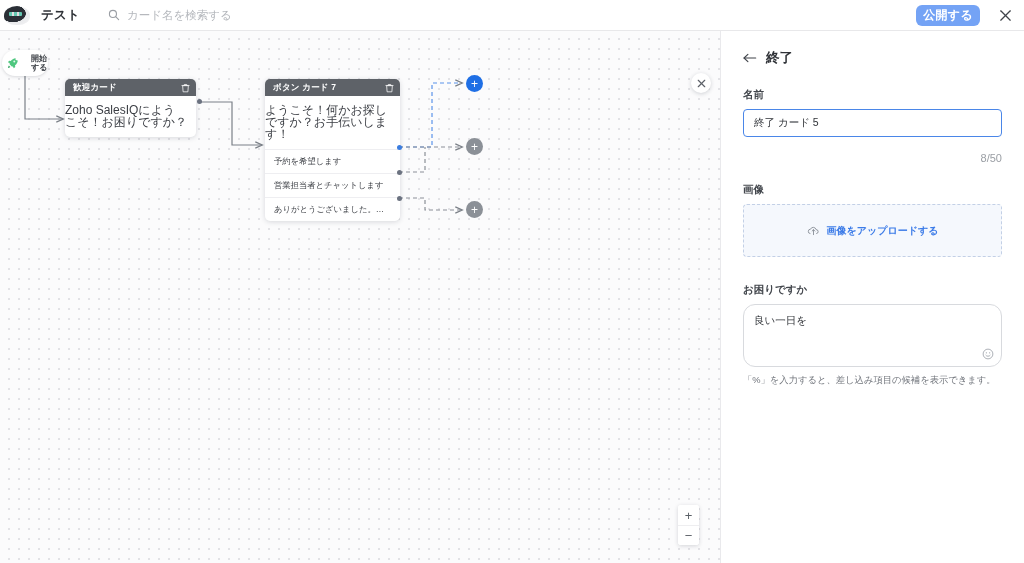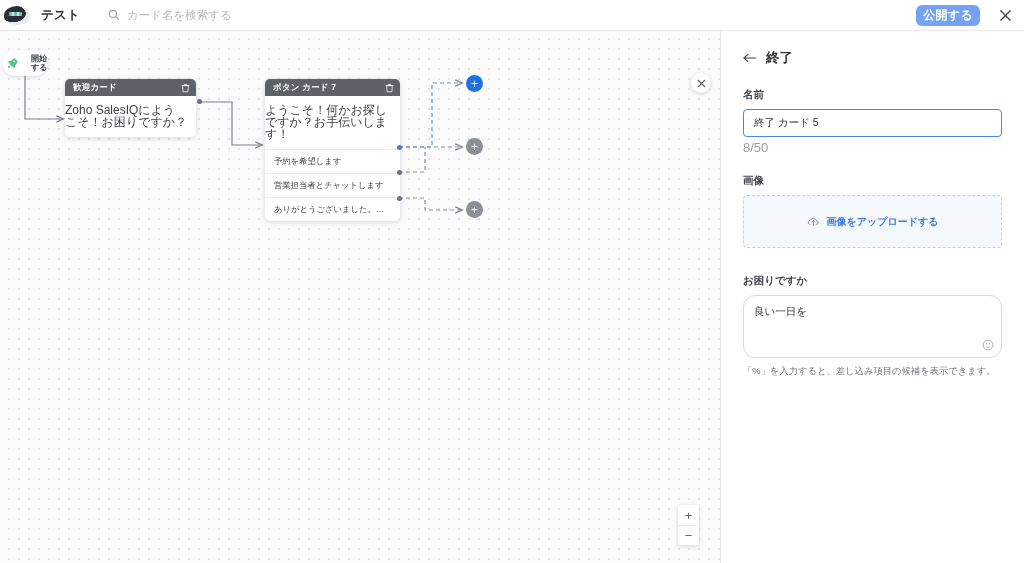--- a/index.html
+++ b/index.html
@@ -199,22 +199,22 @@
     margin-bottom: 7px;
   }
   #name-input {
     width: 100%; height: 28px;
     border: 1.4px solid #4a86e8; border-radius: 4px;
     padding: 0 10px;
     font-family: inherit; font-size: 10.5px; color: #2f3237;
     outline: none; background: #ffffff;
   }
   #char-counter {
-    text-align: left; font-size: 13px; color: #9a9ea4;
-    margin-top: 3px;
+    text-align: right; font-size: 11px; color: #9a9ea4;
+    margin-top: 15px;
   }
 
   #image-field-label { margin-top: 19px; }
   #image-upload-box {
     width: 100%; height: 53px;
     border: 1.2px dashed #c3d0e6;
     border-radius: 4px;
     background: #f5f8fd;
     display: flex; align-items: center; justify-content: center;
     gap: 7px; cursor: pointer;

